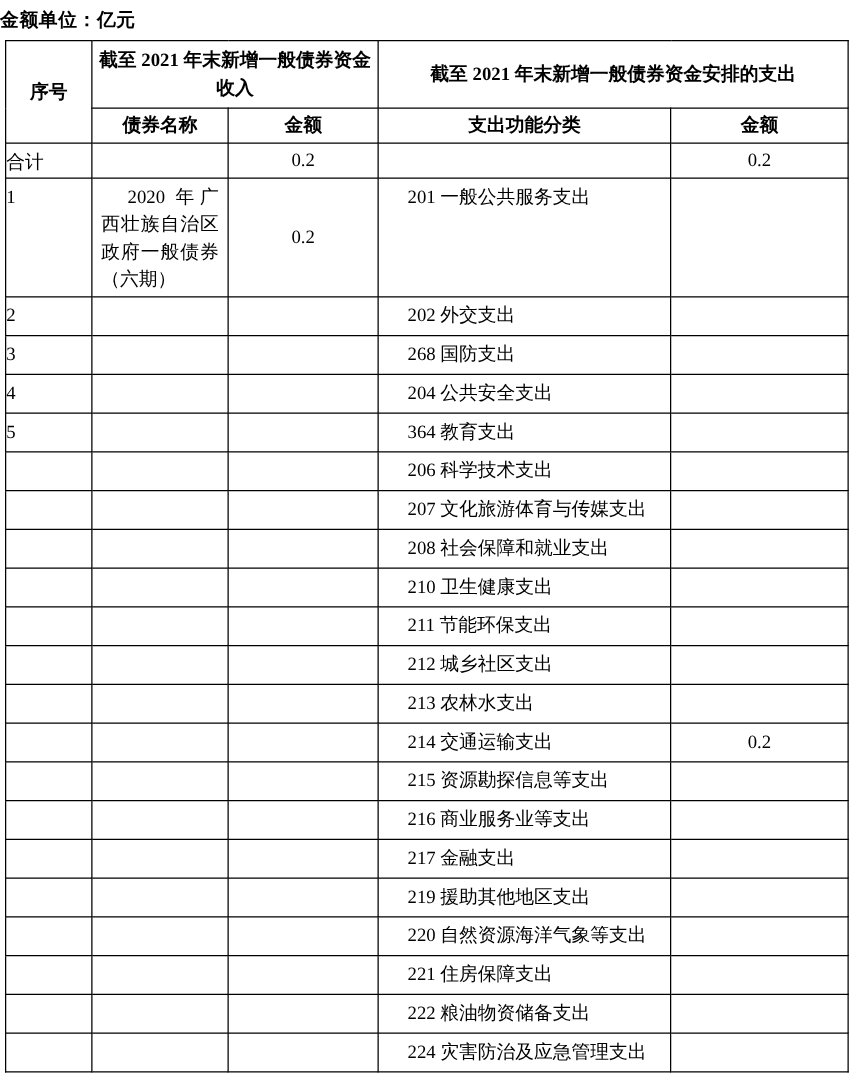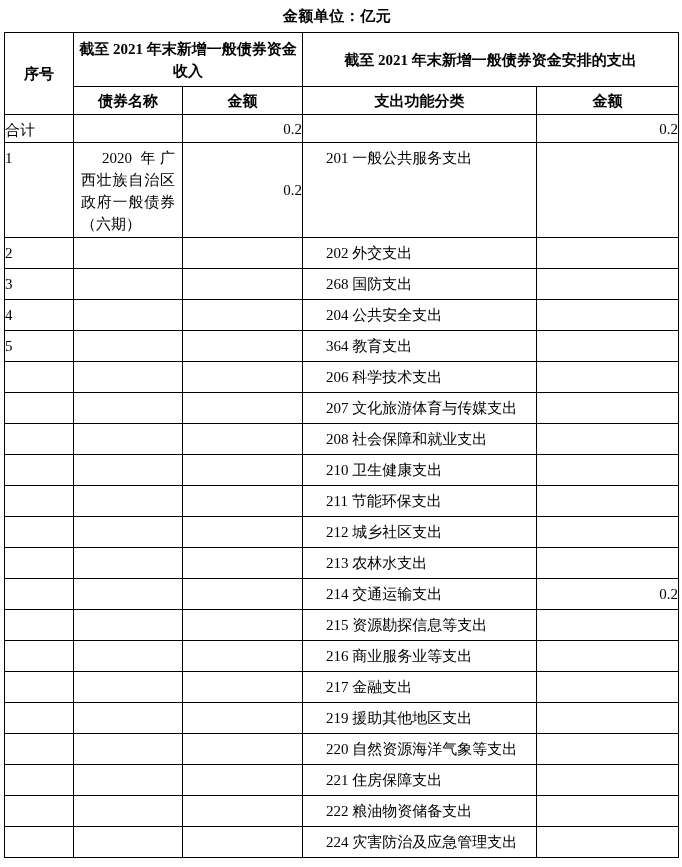--- a/index.html
+++ b/index.html
@@ -8,21 +8,21 @@
     font-family: "Liberation Serif", "DejaVu Serif", serif;
     color: #000000;
   }
   .page {
     width: 682px;
     height: 867px;
     background: #ffffff;
     overflow: hidden;
   }
   .unit-label {
-    text-align: center;
+    text-align: left;
     font-size: 15px;
     font-weight: bold;
     padding: 7px 8px 6px 0;
     letter-spacing: 0.5px;
   }
   table.main-table {
     border-collapse: collapse;
     table-layout: fixed;
     width: 674px;
     margin-left: 4px;
@@ -54,21 +54,21 @@
     padding-top: 4px;
   }
   td.bond-name-cell {
     text-align: justify;
     text-justify: inter-character;
     vertical-align: top;
     padding: 4px 7px 2px 7px;
     text-indent: 1.4em;
   }
   td.amount-cell {
-    text-align: right;
+    text-align: center;
     vertical-align: middle;
     margin-top: 36px;
   }
   td.category-cell {
     text-align: left;
     vertical-align: top;
     padding: 4px 4px 2px 23px;
     white-space: nowrap;
   }
 </style>

